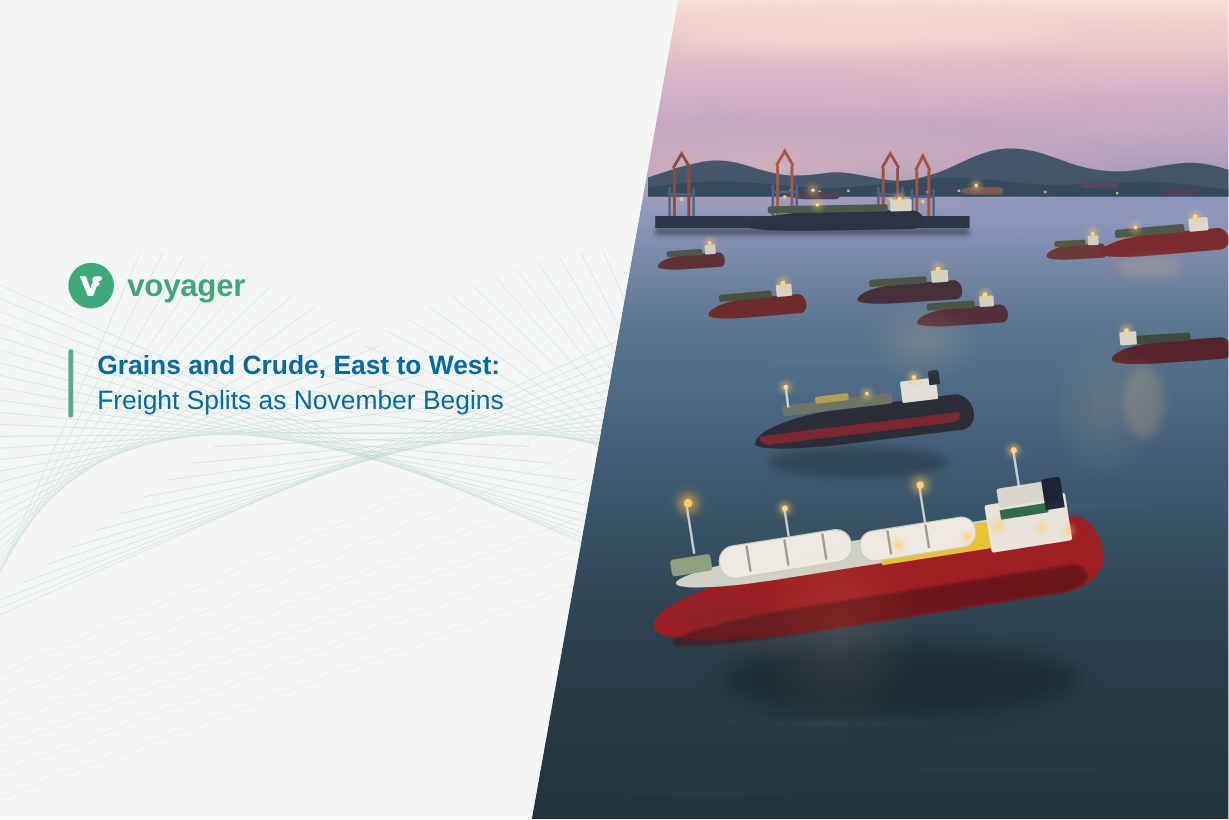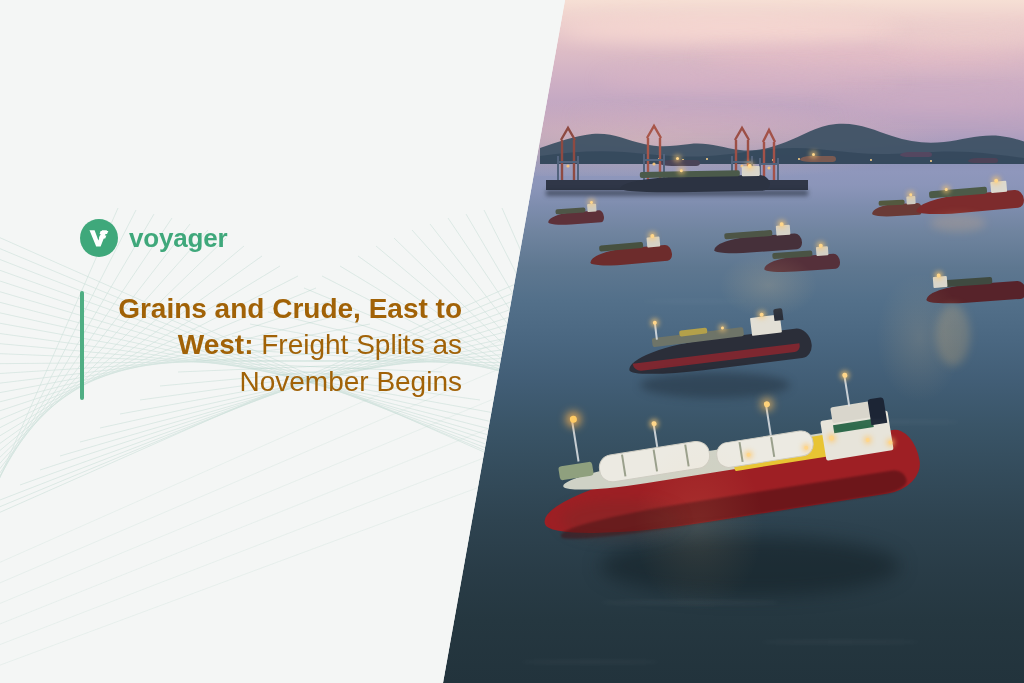--- a/index.html
+++ b/index.html
@@ -141,24 +141,23 @@
   }
   .mesh {
     position: absolute;
     left: -40px; top: -30px;
     width: 700px; height: 740px;
     opacity: 0.85;
   }
 
   .content {
     position: absolute;
-    left: 80px;
+    left: 57px;
     top: 216px;
     width: 400px;
-    text-align: right;
   }
 
   .brand {
     display: flex;
     align-items: center;
     gap: 11px;
     height: 44px;
   }
   .brand-mark {
     width: 38px; height: 38px;
@@ -191,23 +190,23 @@
     align-items: stretch;
     gap: 20px;
   }
   .accent-bar {
     width: 4px;
     flex: 0 0 auto;
     background: #4fae83;
     border-radius: 2px;
   }
   .subtitle {
-    font-size: 28px;
+    font-size: 22px;
     line-height: 1.30;
-    color: #a16207;
+    color: #0369a1;
     font-weight: 400;
     max-width: 358px;
   }
   .subtitle .lead { font-weight: 700; }
 </style>
 </head>
 <body>
 
 <div class="banner">
 

